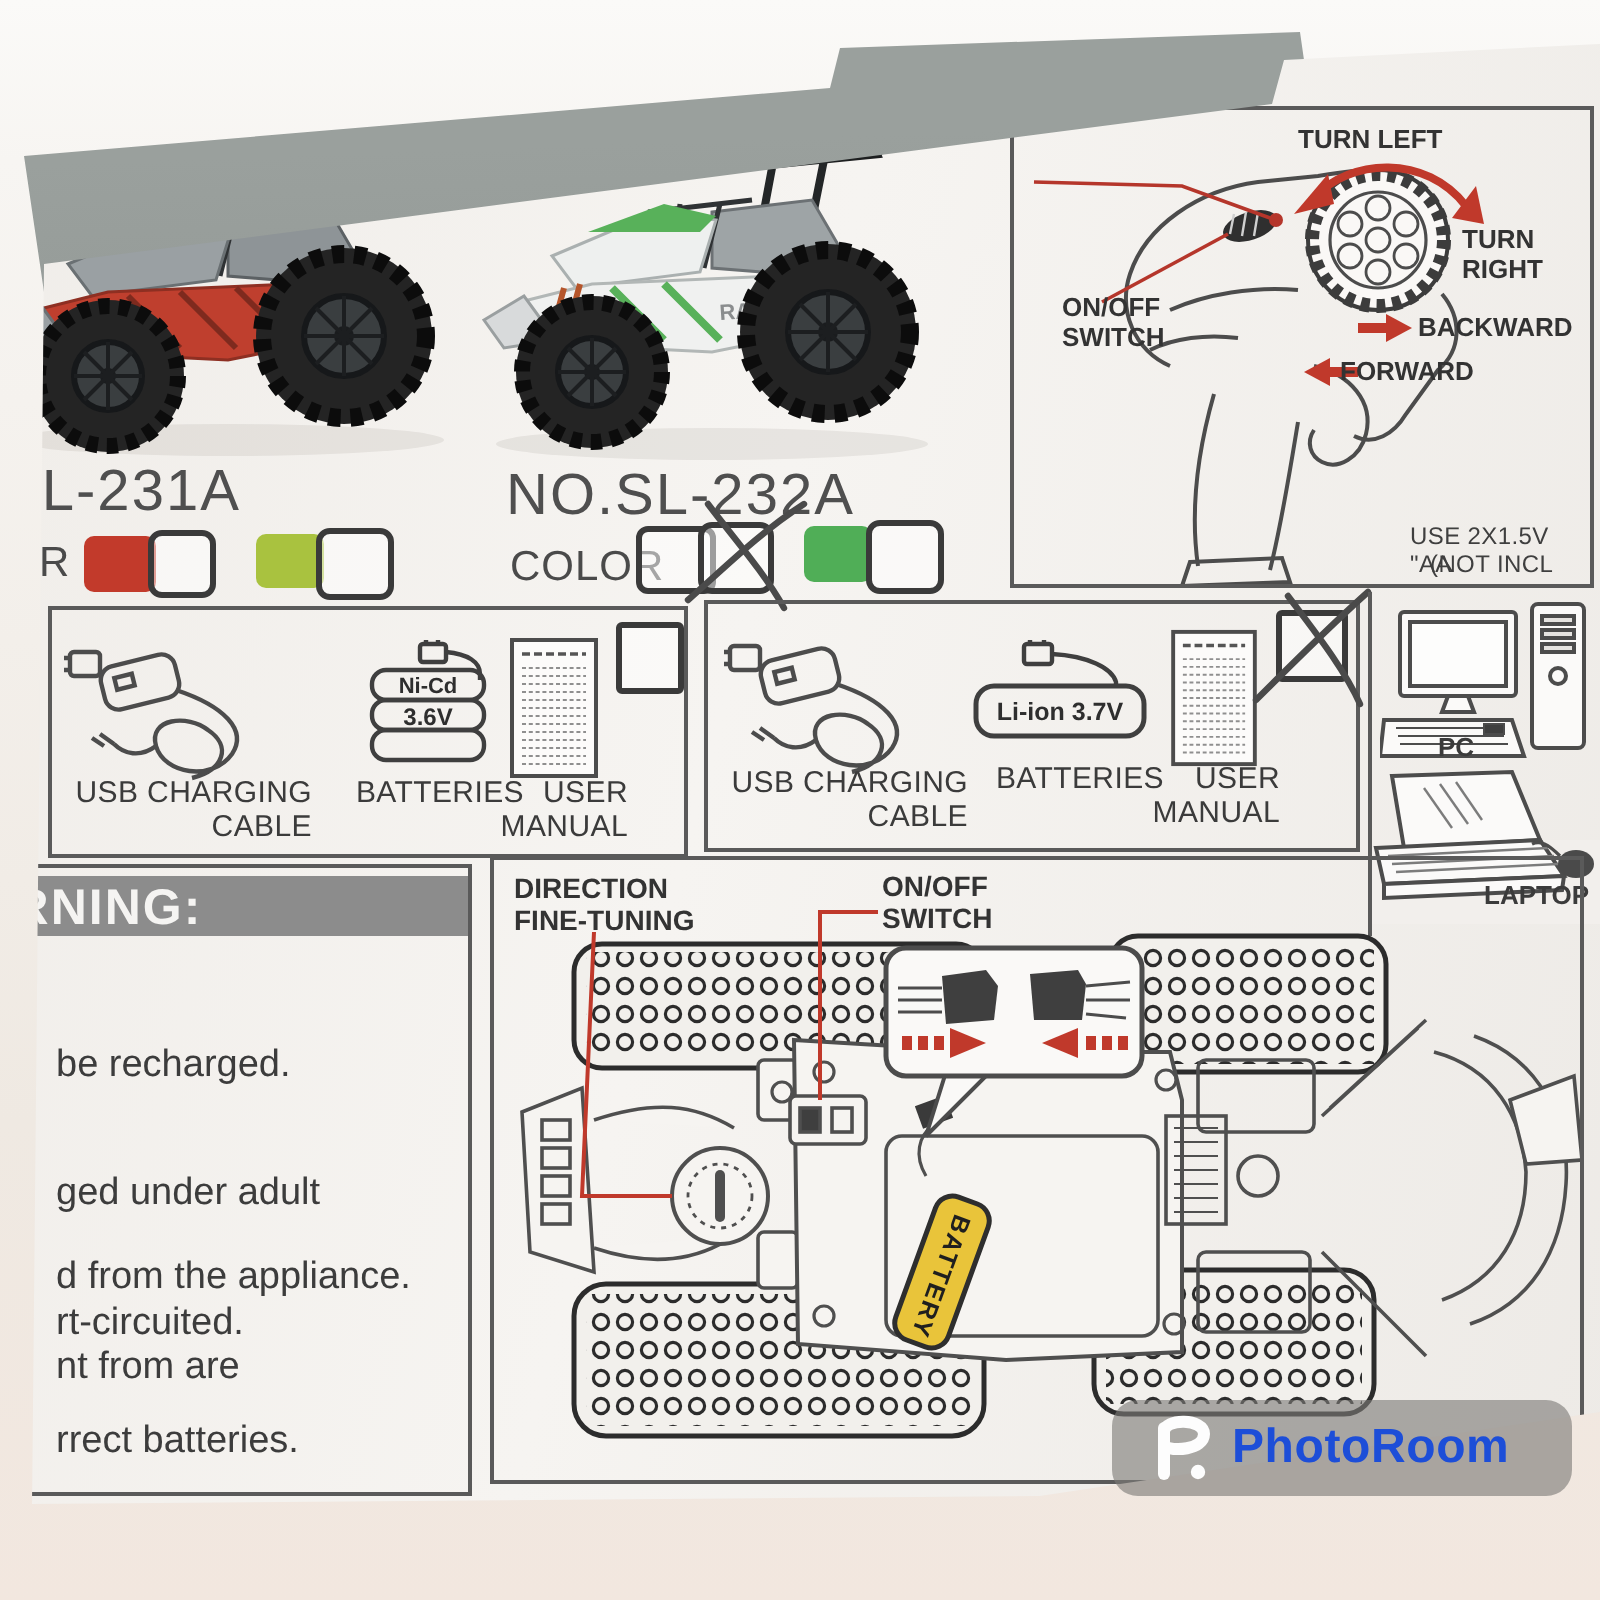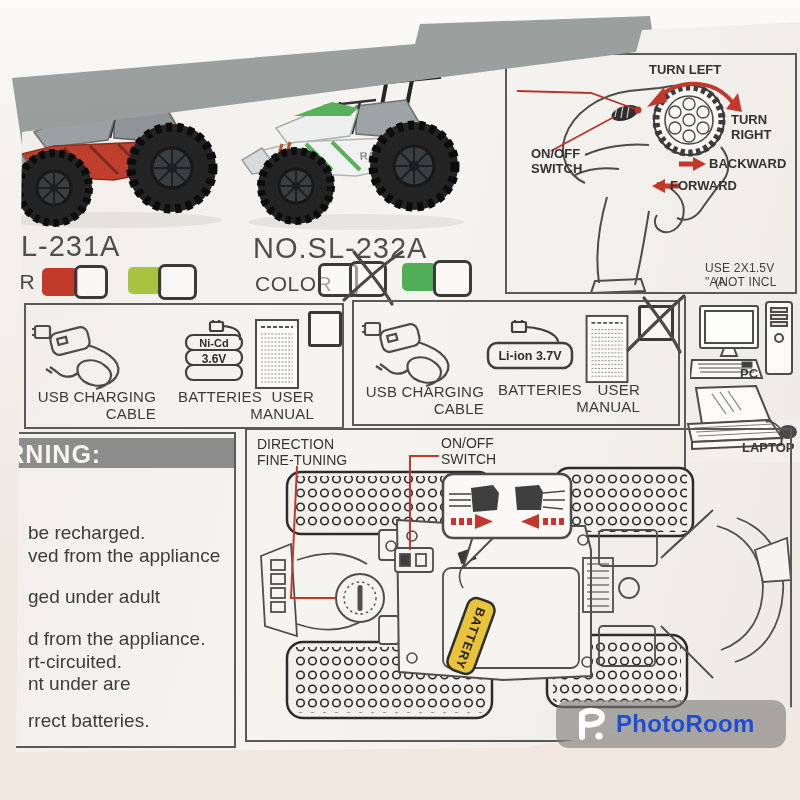--- a/index.html
+++ b/index.html
@@ -22,21 +22,21 @@
   .swatch{position:absolute;border-radius:5px;}
   .model{font-size:29px;font-weight:500;color:#4f4f4f;letter-spacing:1px;}
   .clabel{font-size:21px;color:#4a4a4a;letter-spacing:.5px;}
   .rlabel{font-size:13px;font-weight:600;color:#333;line-height:1.12;}
   .klabel{font-size:15px;color:#3b3b3b;text-align:right;line-height:1.1;letter-spacing:.2px;}
   .note{font-size:12px;color:#3f3f3f;letter-spacing:.2px;}
   .wline{position:absolute;left:36px;font-size:19px;color:#3c3c3c;white-space:nowrap;}
   .warnbar{position:absolute;left:0;right:0;top:4px;height:30px;background:#8c8c8c;overflow:hidden;}
   .warnhead{position:absolute;left:-28px;top:2px;font-size:25px;font-weight:bold;
             color:#f5f4f2;letter-spacing:1px;}
-  .dlabel{font-size:14px;font-weight:400;color:#333;line-height:1.15;}
+  .dlabel{font-size:14px;font-weight:700;color:#333;line-height:1.15;}
   .pclabel{font-size:13px;font-weight:bold;color:#3b3b3b;}
   .wm{position:absolute;left:556px;top:700px;width:230px;height:48px;border-radius:13px;
       background:rgba(124,122,119,.62);display:flex;align-items:center;gap:10px;
       padding-left:18px;box-sizing:border-box;}
   .wmtext{color:#1d4ed8;font-size:24px;font-weight:700;letter-spacing:.3px;}
   svg{display:block;}
   svg text{font-family:"Liberation Sans",sans-serif;}
 </style>
 </head>
 <body>
@@ -289,21 +289,21 @@
         <circle cx="89" cy="38" r="4" fill="none"></circle>
         <polygon points="2,60 66,60 72,78 0,78"></polygon>
       </g>
       <g stroke="#4c4c4c" stroke-width="1">
         <line x1="8" y1="64" x2="60" y2="64"></line>
           <line x1="9" y1="68" x2="62" y2="68"></line>
         <line x1="10" y1="72" x2="64" y2="72"></line>
           <rect x="52" y="62" width="10" height="5" fill="#3f3f3f"></rect>
       </g>
     </svg>
-    <div class="abs pclabel" style="left:740px;top:366px">PC</div>
+    <div class="abs pclabel" style="left:719px;top:366px">PC</div>
     <div class="abs" style="left:686px;top:420px;width:114px;height:42px;background:#f2efec"></div>
     <svg class="abs" style="left:678px;top:384px" width="122" height="72" viewBox="0 0 122 72">
       <g stroke="#4c4c4c" stroke-width="2" fill="#fbfaf9">
         <polygon points="18,4 78,2 92,36 24,40"></polygon>
         <polygon points="10,40 92,36 104,54 14,58"></polygon>
         <polygon points="14,58 104,54 103,61 14,65"></polygon>
       </g>
       <g stroke="#7c7c7c" stroke-width="1.2">
         <line x1="34" y1="10" x2="48" y2="30"></line>
           <line x1="42" y1="8" x2="56" y2="28"></line>
@@ -315,25 +315,24 @@
       <ellipse cx="110" cy="48" rx="9" ry="7" fill="#4a4a4a"></ellipse>
       <path d="M102,44 C96,38 92,36 88,38" stroke="#4c4c4c" stroke-width="1.6" fill="none"></path>
     </svg>
     <div class="abs pclabel" style="left:742px;top:440px">LAPTOP</div>
 
     <div class="box" style="left:-10px;top:432px;width:242px;height:312px">
       <div class="warnbar">
         <div class="warnhead">WARNING:</div>
       </div>
       <div class="wline" style="top:88px">be recharged.</div>
-      <div class="wline" style="top:111px">ved from the appliance</div>
       <div class="wline" style="top:152px">ged under adult</div>
       <div class="wline" style="top:194px">d from the appliance.</div>
       <div class="wline" style="top:217px">rt-circuited.</div>
-      <div class="wline" style="top:239px">nt under are</div>
+      <div class="wline" style="top:239px">nt from are</div>
       <div class="wline" style="top:276px">rrect batteries.</div>
     </div>
 
     <div class="box" style="left:245px;top:428px;width:543px;height:310px">
       <svg width="543" height="310" viewBox="0 0 543 310" style="position:absolute;left:0;top:0">
         <defs>
           <pattern id="tread" width="12" height="14" patternUnits="userSpaceOnUse">
             <circle cx="5.5" cy="7" r="3.8" fill="none" stroke="#2c2c2c" stroke-width="1.6"></circle>
           </pattern>
         </defs>

